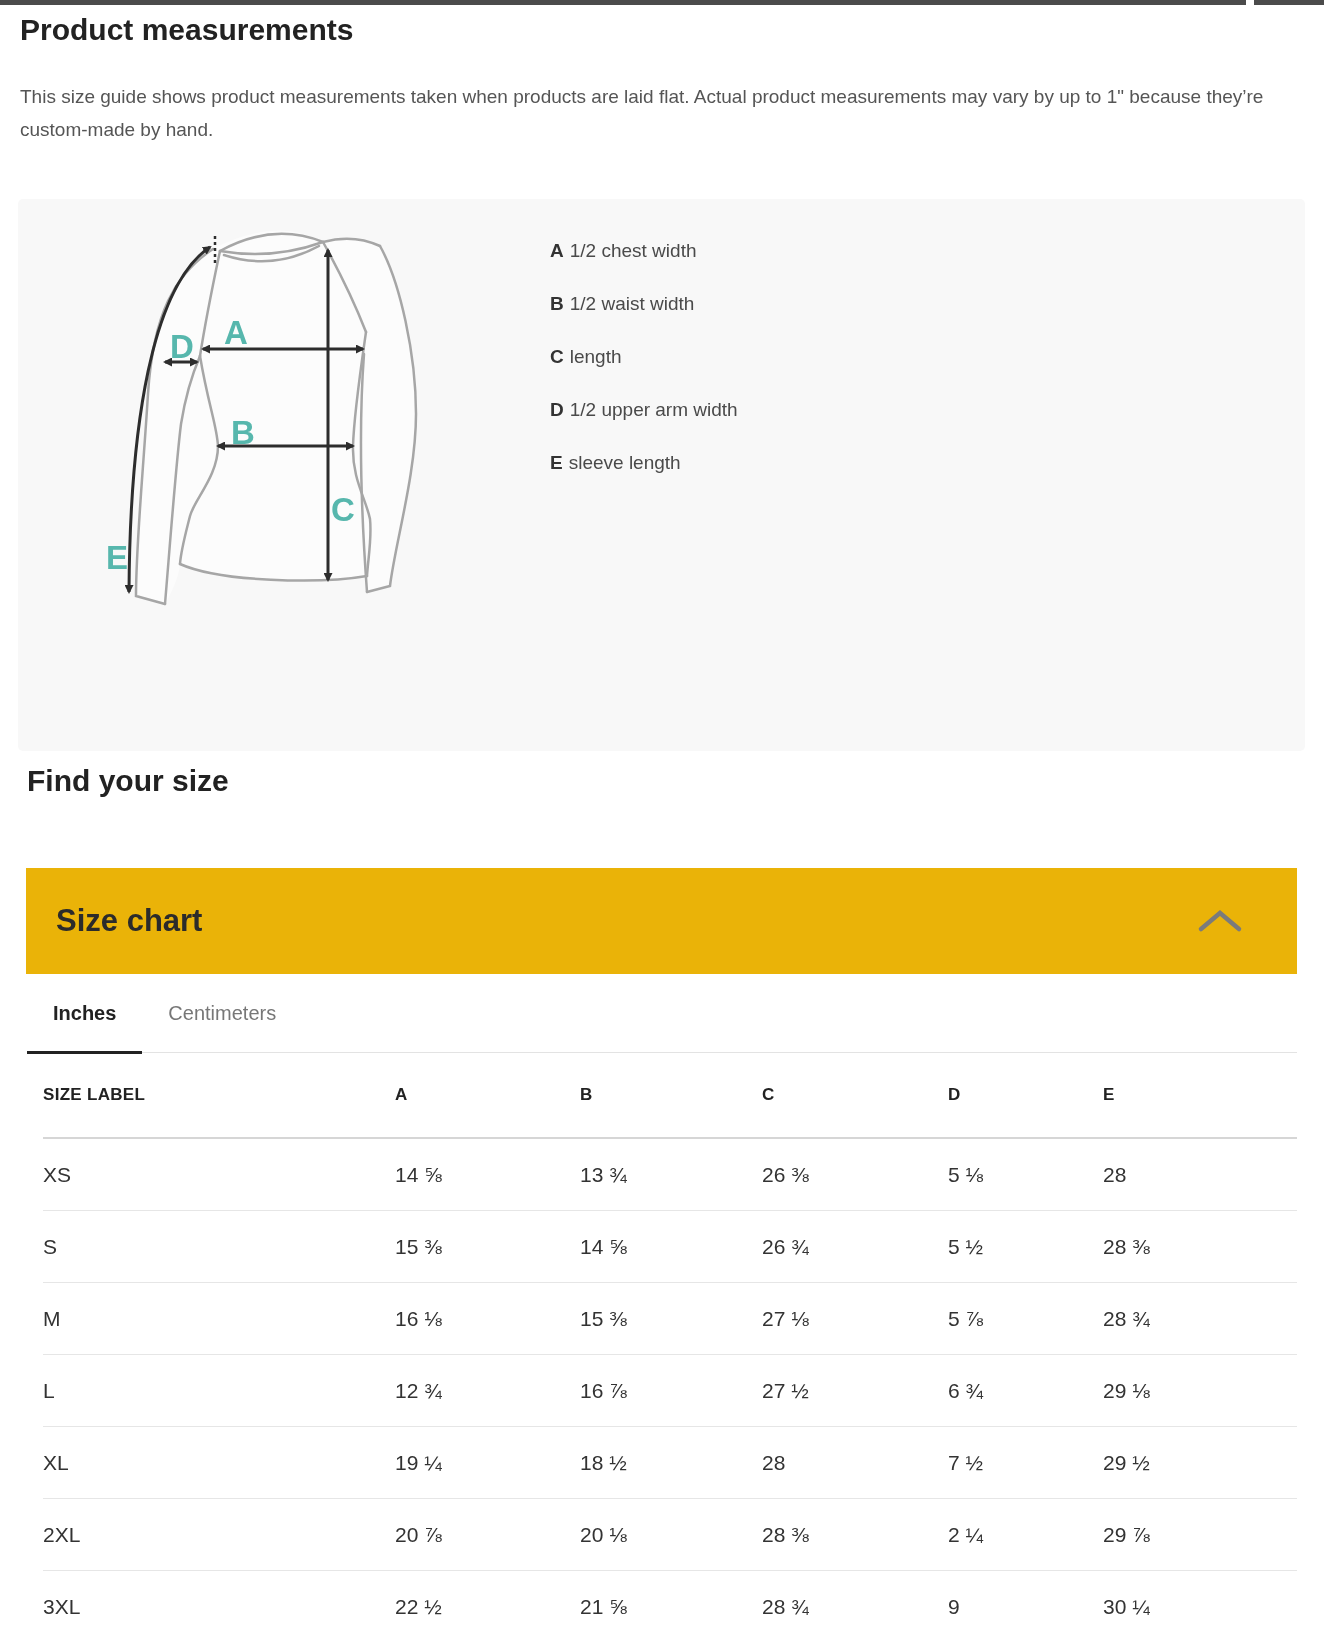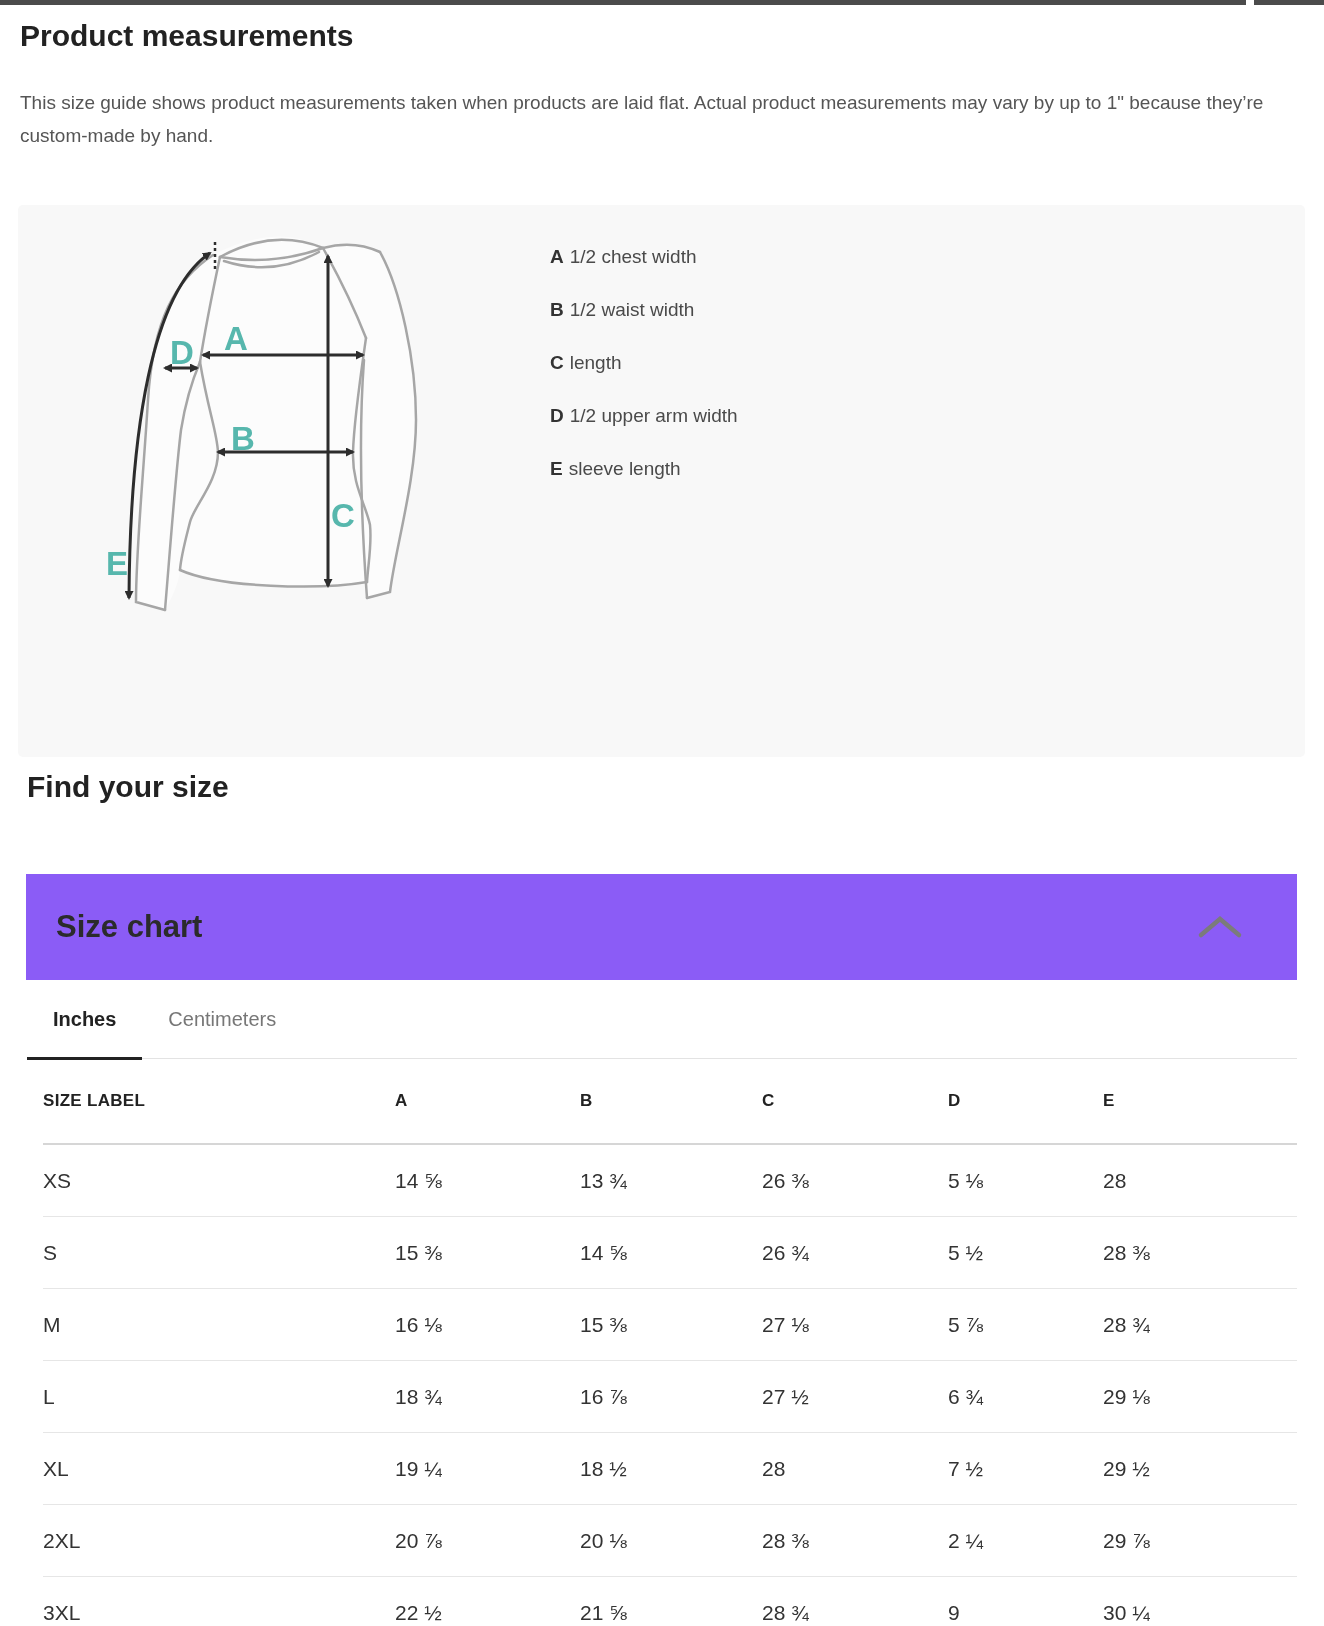--- a/index.html
+++ b/index.html
@@ -5,21 +5,21 @@
   html,body{margin:0;padding:0;background:#fff;}
   body{
     width:1324px;height:1626px;overflow:hidden;position:relative;
     font-family:"Liberation Sans","DejaVu Sans",sans-serif;color:#333;
     -webkit-font-smoothing:antialiased;
   }
   .top-bar{height:5px;background:#4b4b4b;width:100%;position:relative;}
   .top-bar .notch{position:absolute;left:1246px;top:0;width:8px;height:5px;background:#fff;}
 
   h1.page-title{
-    margin:14px 20px 0 20px;font-size:30px;font-weight:bold;color:#222;
+    margin:8px 20px 0 20px;font-size:30px;font-weight:bold;color:#222;
   }
   p.page-desc{
     margin:33px 20px 0 20px;max-width:1255px;
     font-size:19px;line-height:33px;color:#555;
   }
 
   .diagram-panel{
     position:relative;margin:53px 19px 0 18px;height:552px;
     background:#f8f8f8;border-radius:5px;
   }
@@ -27,21 +27,21 @@
 
   .legend{position:absolute;left:532px;top:41px;list-style:none;margin:0;padding:0;}
   .legend li{height:20px;margin-bottom:33px;font-size:19px;color:#4a4a4a;}
   .legend b{color:#333;font-weight:bold;margin-right:6px;}
 
   h2.find-size{
     margin:13px 0 0 27px;font-size:30px;font-weight:bold;color:#222;
   }
 
   .size-chart-bar{
-    margin:70px 27px 0 26px;height:106px;background:#8b5cf6;
+    margin:70px 27px 0 26px;height:106px;background:#eab308;
     display:flex;align-items:center;justify-content:space-between;
     padding:0 54px 0 30px;box-sizing:border-box;cursor:pointer;
   }
   .size-chart-bar .sc-title{font-size:31px;font-weight:bold;color:#2b2b2b;}
 
   .tabs{
     margin:0 27px;height:79px;display:flex;align-items:stretch;
     border-bottom:1px solid #e3e3e3;box-sizing:border-box;
   }
   .tab{
@@ -183,21 +183,21 @@
     <div class="c">M</div>
     <div class="c">16 ⅛</div>
     <div class="c">15 ⅜</div>
     <div class="c">27 ⅛</div>
     <div class="c">5 ⅞</div>
     <div class="c">28 ¾</div>
   </div>
 
   <div class="trow">
     <div class="c">L</div>
-    <div class="c">18 ¾</div>
+    <div class="c">12 ¾</div>
     <div class="c">16 ⅞</div>
     <div class="c">27 ½</div>
     <div class="c">6 ¾</div>
     <div class="c">29 ⅛</div>
   </div>
 
   <div class="trow">
     <div class="c">XL</div>
     <div class="c">19 ¼</div>
     <div class="c">18 ½</div>

